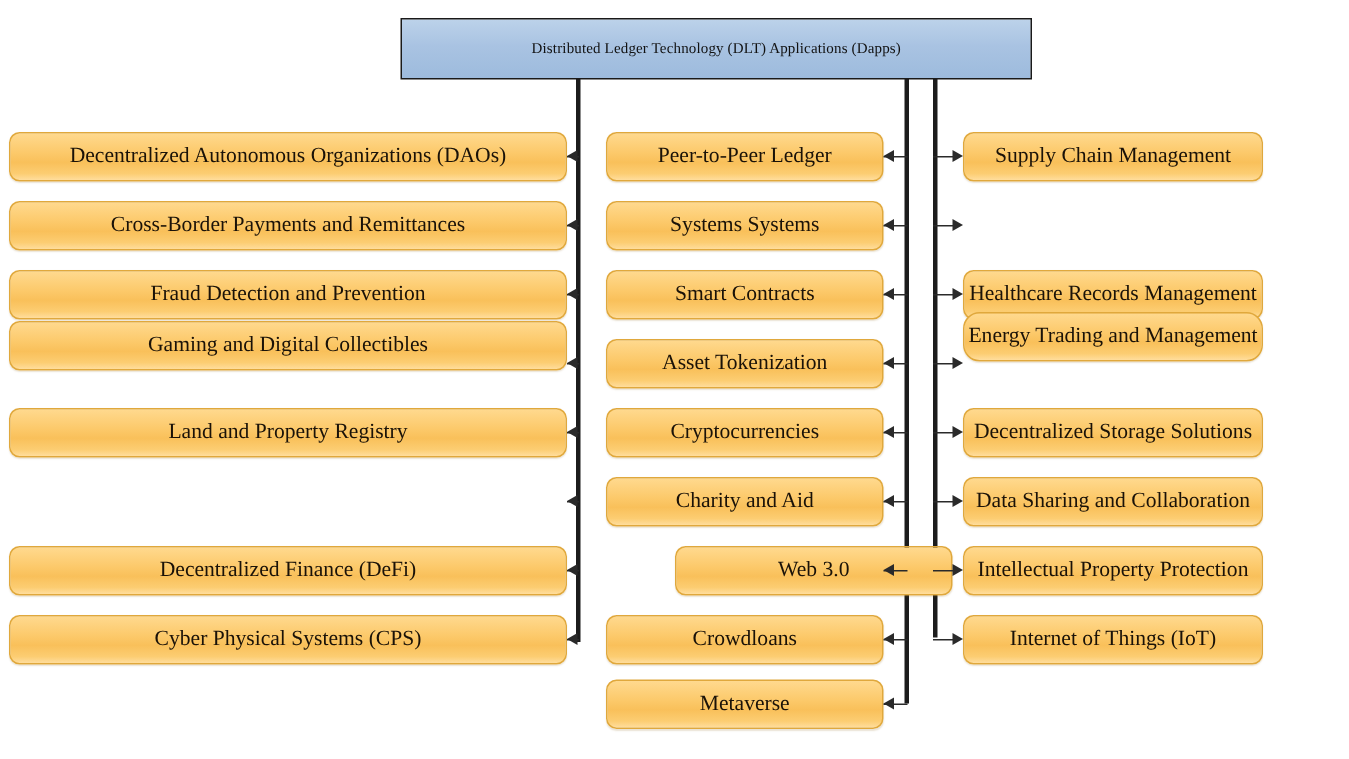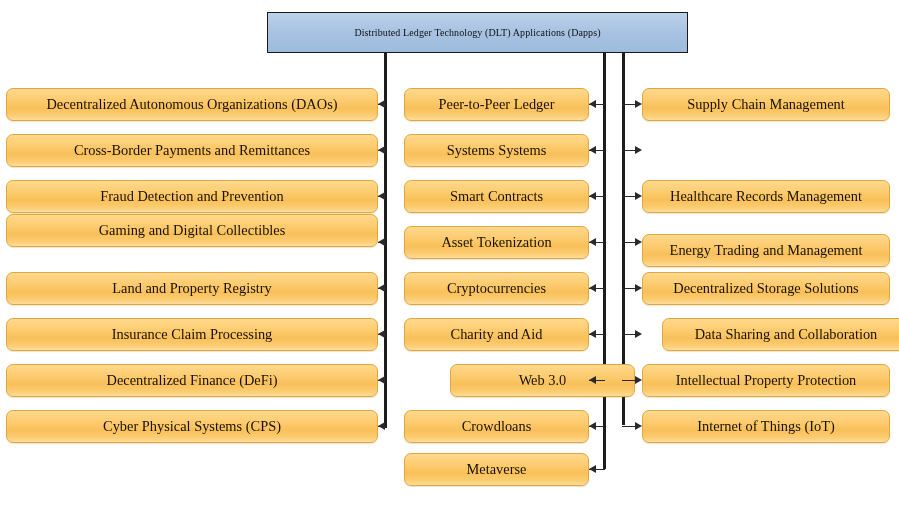--- a/index.html
+++ b/index.html
@@ -52,21 +52,21 @@
     display: flex;
     align-items: center;
     justify-content: center;
     color: #1a1208;
     font-size: 14.4px;
     white-space: nowrap;
     box-shadow: 0 1px 1px rgba(140,100,20,0.18);
   }
   .col-left  { left: 6px;   width: 372px; }
   .col-mid   { left: 404px; width: 185px; }
-  .col-right { left: 642px; width: 248px; }
+  .col-right { left: 642px; width: 200px; }
 
   
   .vline {
     position: absolute;
     width: 2.5px;
     background: #1c1c1c;
   }
   .hline {
     position: absolute;
     height: 1.8px;
@@ -91,21 +91,20 @@
 
   <div class="vline" style="left:384px; top:52px;  height:376px;"></div>
   <div class="vline" style="left:603px; top:52px;  height:417px;"></div>
   <div class="vline" style="left:622px; top:52px;  height:373px;"></div>
 
   <div class="node col-left" style="top:88px;">Decentralized Autonomous Organizations (DAOs)</div>
   <div class="node col-left" style="top:134px;">Cross-Border Payments and Remittances</div>
   <div class="node col-left" style="top:180px;">Fraud Detection and Prevention</div>
   <div class="node col-left" style="top:214px;">Gaming and Digital Collectibles</div>
   <div class="node col-left" style="top:272px;">Land and Property Registry</div>
-  <div class="node col-left" style="top:318px;">Insurance Claim Processing</div>
   <div class="node col-left" style="top:364px;">Decentralized Finance (DeFi)</div>
   <div class="node col-left" style="top:410px;">Cyber Physical Systems (CPS)</div>
 
   <div class="hline" style="left:378px; top:103.6px; width:8px;"></div>
   <div class="arrow arrow-left" style="left:378px; top:100px;"></div>
   <div class="hline" style="left:378px; top:149.6px; width:8px;"></div>
   <div class="arrow arrow-left" style="left:378px; top:146px;"></div>
   <div class="hline" style="left:378px; top:195.6px; width:8px;"></div>
   <div class="arrow arrow-left" style="left:378px; top:192px;"></div>
   <div class="hline" style="left:378px; top:241.6px; width:8px;"></div>
@@ -143,23 +142,23 @@
   <div class="arrow arrow-left" style="left:589px; top:330px;"></div>
   <div class="hline" style="left:589px; top:379.6px; width:16px;"></div>
   <div class="arrow arrow-left" style="left:589px; top:376px;"></div>
   <div class="hline" style="left:589px; top:425.6px; width:16px;"></div>
   <div class="arrow arrow-left" style="left:589px; top:422px;"></div>
   <div class="hline" style="left:589px; top:468.6px; width:16px;"></div>
   <div class="arrow arrow-left" style="left:589px; top:465px;"></div>
 
   <div class="node col-right" style="top:88px;">Supply Chain Management</div>
   <div class="node col-right" style="top:180px;">Healthcare Records Management</div>
-  <div class="node col-right" style="top:234px;">Energy Trading and Management</div>
+  <div class="node col-right" style="top:208px;border-radius:11px;">Energy Trading and Management</div>
   <div class="node col-right" style="top:272px;">Decentralized Storage Solutions</div>
-  <div class="node col-right" style="top:318px;margin-left:20px;">Data Sharing and Collaboration</div>
+  <div class="node col-right" style="top:318px;">Data Sharing and Collaboration</div>
   <div class="node col-right" style="top:364px;">Intellectual Property Protection</div>
   <div class="node col-right" style="top:410px;">Internet of Things (IoT)</div>
 
   <div class="hline" style="left:622px; top:103.6px; width:14px;"></div>
   <div class="arrow arrow-right" style="left:635px; top:100px;"></div>
   <div class="hline" style="left:622px; top:149.6px; width:14px;"></div>
   <div class="arrow arrow-right" style="left:635px; top:146px;"></div>
   <div class="hline" style="left:622px; top:195.6px; width:14px;"></div>
   <div class="arrow arrow-right" style="left:635px; top:192px;"></div>
   <div class="hline" style="left:622px; top:241.6px; width:14px;"></div>

